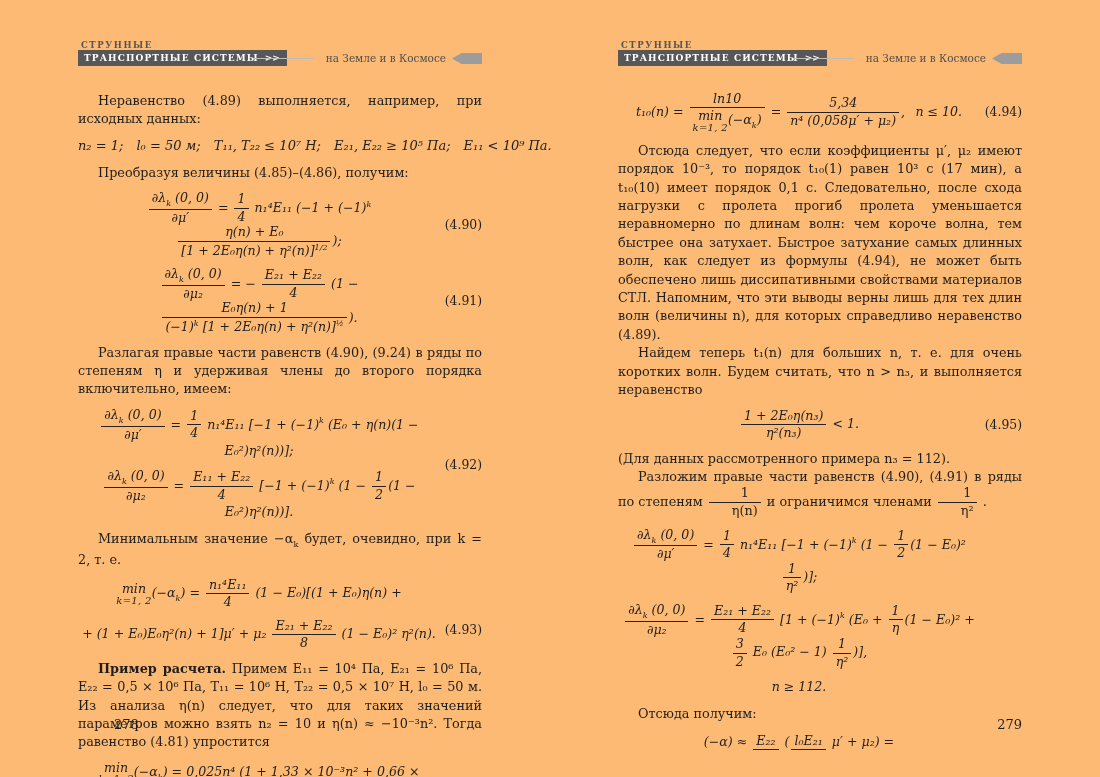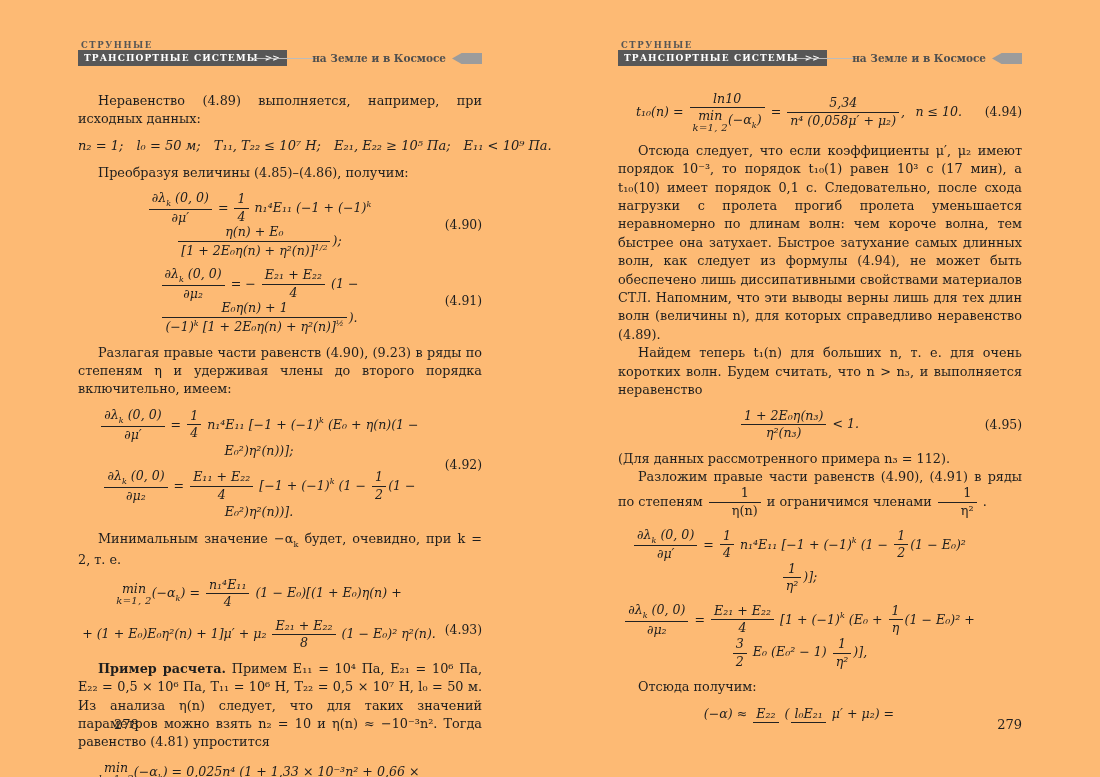--- a/index.html
+++ b/index.html
@@ -9,21 +9,21 @@
   .page.pleft{left:78px;}
   .page.pright{left:618px;}
 
   
   .hdr{position:relative;height:27px;}
   .brand-top{position:absolute;left:3px;top:0;font-size:8.5px;font-weight:bold;letter-spacing:1.6px;color:#555;}
   .brand-box{position:absolute;left:0;top:10px;background:#575757;color:#fff;font-size:9px;font-weight:bold;
              letter-spacing:1.1px;padding:3px 7px 3px 6px;white-space:nowrap;}
   .brand-box .chev{margin-left:6px;letter-spacing:0;}
   .hdr-rule{position:absolute;left:176px;right:168px;top:18px;height:1px;background:#bcbcbc;}
-  .hdr-tag{position:absolute;right:36px;top:12px;font-size:10.5px;font-weight:bold;color:#4f4f4f;white-space:nowrap;}
+  .hdr-tag{position:absolute;right:36px;top:12px;font-size:10.5px;font-weight:normal;color:#4f4f4f;white-space:nowrap;}
   .hdr-arrow{position:absolute;right:0;top:13px;width:30px;height:11px;background:#9c9c9c;
              clip-path:polygon(0 50%,32% 0,100% 0,100% 100%,32% 100%);}
 
   
   .pbody{margin-top:25px;font-size:12.8px;line-height:1.44;text-align:justify;}
   p{margin:0;}
   .ind{text-indent:20px;}
   .lead{font-weight:bold;}
   .math{font-style:italic;}
 
@@ -69,21 +69,21 @@
       <div class="eq">
         <span class="math"><span class="fr"><span class="num">∂λ<sub>k</sub> (0, 0)</span><span class="den">∂μ′</span></span> = <span class="fr"><span class="num">1</span><span class="den">4</span></span> n₁⁴E₁₁ (−1 + (−1)<sup>k</sup> <span class="fr"><span class="num">η(n) + E₀</span><span class="den">[1 + 2E₀η(n) + η²(n)]<sup>1/2</sup></span></span>);</span>
         <span class="eqnum">(4.90)</span>
       </div>
 
       <div class="eq">
         <span class="math"><span class="fr"><span class="num">∂λ<sub>k</sub> (0, 0)</span><span class="den">∂μ₂</span></span> = − <span class="fr"><span class="num">E₂₁ + E₂₂</span><span class="den">4</span></span> (1 − <span class="fr"><span class="num">E₀η(n) + 1</span><span class="den">(−1)<sup>k</sup> [1 + 2E₀η(n) + η²(n)]<sup>½</sup></span></span>).</span>
         <span class="eqnum">(4.91)</span>
       </div>
 
-      <p class="ind">Разлагая правые части равенств (4.90), (9.23) в ряды по степеням η и удерживая члены до второго порядка включительно, имеем:</p>
+      <p class="ind">Разлагая правые части равенств (4.90), (9.24) в ряды по степеням η и удерживая члены до второго порядка включительно, имеем:</p>
 
       <div class="eqblock">
         <div class="eqline math"><span class="fr"><span class="num">∂λ<sub>k</sub> (0, 0)</span><span class="den">∂μ′</span></span> = <span class="fr"><span class="num">1</span><span class="den">4</span></span> n₁⁴E₁₁ [−1 + (−1)<sup>k</sup> (E₀ + η(n)(1 − E₀²)η²(n))];</div>
         <div class="eqline math"><span class="fr"><span class="num">∂λ<sub>k</sub> (0, 0)</span><span class="den">∂μ₂</span></span> = <span class="fr"><span class="num">E₁₁ + E₂₂</span><span class="den">4</span></span> [−1 + (−1)<sup>k</sup> (1 − <span class="fr"><span class="num">1</span><span class="den">2</span></span>(1 − E₀²)η²(n))].</div>
         <span class="eqnum">(4.92)</span>
       </div>
 
       <p class="ind">Минимальным значение −α<sub>k</sub> будет, очевидно, при k = 2, т. е.</p>
 
       <div class="eqblock num-low">
@@ -124,20 +124,21 @@
         <span class="math"><span class="fr"><span class="num">1 + 2E₀η(n₃)</span><span class="den">η²(n₃)</span></span> &lt; 1.</span>
         <span class="eqnum">(4.95)</span>
       </div>
 
       <p>(Для данных рассмотренного примера n₃ = 112).</p>
       <p class="ind">Разложим правые части равенств (4.90), (4.91) в ряды по степеням <span class="fr"><span class="num">1</span><span class="den">η(n)</span></span> и ограничимся членами <span class="fr"><span class="num">1</span><span class="den">η²</span></span> .</p>
 
       <div class="eqblock">
         <div class="eqline math"><span class="fr"><span class="num">∂λ<sub>k</sub> (0, 0)</span><span class="den">∂μ′</span></span> = <span class="fr"><span class="num">1</span><span class="den">4</span></span> n₁⁴E₁₁ [−1 + (−1)<sup>k</sup> (1 − <span class="fr"><span class="num">1</span><span class="den">2</span></span>(1 − E₀)² <span class="fr"><span class="num">1</span><span class="den">η²</span></span>)];</div>
         <div class="eqline math"><span class="fr"><span class="num">∂λ<sub>k</sub> (0, 0)</span><span class="den">∂μ₂</span></span> = <span class="fr"><span class="num">E₂₁ + E₂₂</span><span class="den">4</span></span> [1 + (−1)<sup>k</sup> (E₀ + <span class="fr"><span class="num">1</span><span class="den">η</span></span>(1 − E₀)² + <span class="fr"><span class="num">3</span><span class="den">2</span></span> E₀ (E₀² − 1) <span class="fr"><span class="num">1</span><span class="den">η²</span></span>)],</div>
+        <div class="eqline math">n ≥ 112.</div>
       </div>
 
       <p class="ind">Отсюда получим:</p>
 
       <div class="eqblock num-low">
         <div class="eqline math">(−α) ≈ <span class="fr"><span class="num">E₂₂</span></span> (<span class="fr"><span class="num">l₀E₂₁</span></span> μ′ + μ₂) =</div>
 
       </div>
     </div>
     <div class="pagenum">279</div>

